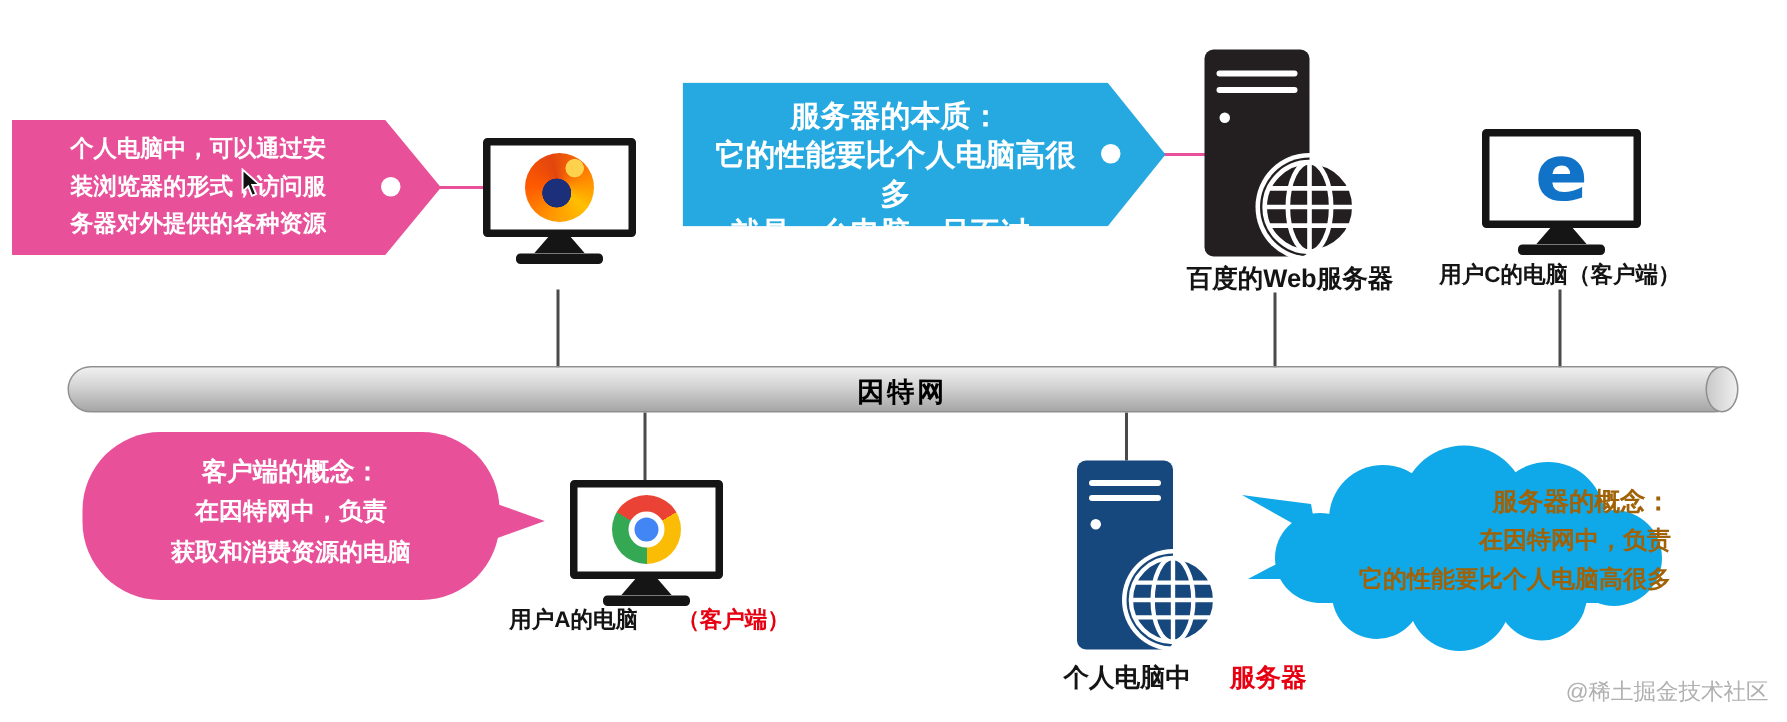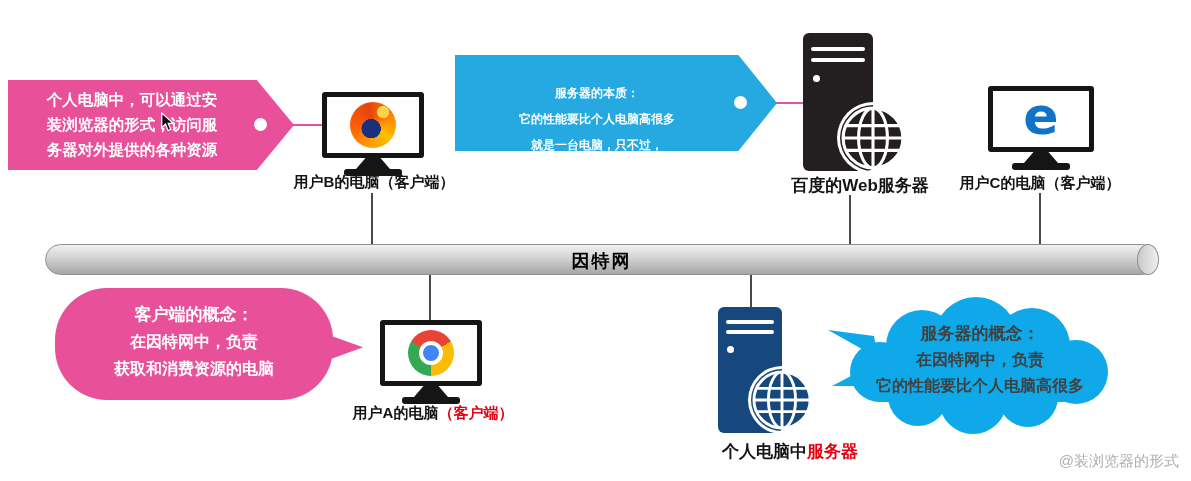--- a/index.html
+++ b/index.html
@@ -23,21 +23,21 @@
 
   
   .tag { position:absolute; color:#fff; font-weight:bold; z-index:5; }
   .tag-bg { position:absolute; inset:0; }
   .tag-pink { left:8px; top:80px; width:286px; height:90px; }
   .tag-pink .tag-bg { background:#e8509a; clip-path:polygon(0 0,87% 0,100% 50%,87% 100%,0 100%); }
   .tag-blue { left:455px; top:55px; width:322px; height:96px; }
   .tag-blue .tag-bg { background:#25a9e0; clip-path:polygon(0 0,88% 0,100% 50%,88% 100%,0 100%); }
   .tag-text { position:relative; text-align:center; }
   .tag-pink .tag-text { padding:7px 48px 0 10px; font-size:15.5px; line-height:25px; }
-  .tag-blue .tag-text { padding:25px 52px 0 14px; font-size:12px; line-height:26px; }
+  .tag-blue .tag-text { padding:10px 52px 0 14px; font-size:20px; line-height:26px; }
   .tag-hole { position:absolute; width:13px; height:13px; border-radius:50%; background:#fff; }
   .tag-pink .tag-hole { right:27px; top:38px; }
   .tag-blue .tag-hole { right:30px; top:41px; }
   .cursor-icon { position:absolute; left:152px; top:32px; }
 
   
   .monitor { position:absolute; z-index:4; }
   .screen { background:#fff; border:5px solid #151515; border-radius:3px;
             display:flex; align-items:center; justify-content:center; }
   .m-b .screen, .m-a .screen { width:102px; height:66px; }
@@ -66,37 +66,37 @@
   .vent { position:absolute; left:12%; width:76%; height:4px; background:#fff; border-radius:2px; }
   .led  { position:absolute; left:14%; width:7px; height:7px; background:#fff; border-radius:50%; }
   .globe-wrap { position:absolute; border-radius:50%; box-shadow:0 0 0 3px #fff; }
   .g-baidu { left:37px; top:72px; width:66px; height:66px; }
   .g-tencent { left:33px; top:62px; width:62px; height:62px; }
 
   
   .node-label { position:absolute; text-align:center; font-weight:bold; color:#141414; z-index:6; }
   .lbl-client { font-size:15px; }
   .lbl-server { font-size:17px; }
-  .red-text { color:#e60012; }
+  .red-text { color:#e60012;padding-left:26px; }
 
   
   .bubble-pink { position:absolute; left:55px; top:288px; width:278px; height:112px;
     background:#e8509a; border-radius:52px; color:#fff; text-align:center; z-index:5; }
   .bubble-pink .b-inner { padding-top:13px; font-weight:bold; font-size:16px; line-height:27px; }
   .bubble-pink .b-line1 { font-size:17px;text-align:center; }
   .bubble-pink .b-line3 { font-weight:800; }
   .bubble-tail { position:absolute; right:-30px; top:48px; width:0; height:0;
     border-top:10px solid transparent; border-bottom:16px solid transparent;
     border-left:36px solid #e8509a; transform:rotate(4deg); }
 
   
   .cloud { position:absolute; left:826px; top:294px; width:302px; height:142px; z-index:5; }
   .cloud svg { position:absolute; inset:0; }
-  .cloud-text { position:absolute; left:20px; right:14px; top:28px; text-align:center;
-    color:#404040; font-weight:bold; font-size:16px; line-height:26px;font-family:Liberation Mono, monospace; }
+  .cloud-text { position:absolute; left:20px; right:14px; top:28px; text-align:right;
+    color:#a16207; font-weight:bold; font-size:16px; line-height:26px; }
   .cloud-text .c-line1 { font-size:17px; }
   .cloud-text .c-line3 { font-weight:800; }
 
   .watermark { position:absolute; right:12px; bottom:10px; color:#b0b0b0; font-size:15px; z-index:7; }
 </style>
 </head>
 <body>
 
 <div class="canvas">
 
@@ -136,21 +136,20 @@
     <div class="tag-hole"></div>
   </div>
 
   <div class="monitor m-b" style="left:322px; top:92px;">
     <div class="screen">
       <div class="logo-firefox"></div>
     </div>
     <div class="stand"></div>
     <div class="base"></div>
   </div>
-  <div class="node-label lbl-client" style="left:285px; top:173px; width:178px;">用户B的电脑（客户端）</div>
 
   <div class="server" style="left:803px; top:33px;">
     <div class="tower tower-black">
       <div class="vent" style="top:14px;"></div>
       <div class="vent" style="top:25px;"></div>
       <div class="led" style="top:42px;"></div>
       <div class="globe-wrap g-baidu">
         <svg width="66" height="66" viewBox="0 0 64 64">
           <defs>
               <clipPath id="gc1">
@@ -244,15 +243,15 @@
         <rect x="52" y="50" width="200" height="58"></rect>
       </g>
     </svg>
     <div class="cloud-text">
       <div class="c-line1">服务器的概念：</div>
       <div class="c-line2">在因特网中，负责</div>
       <div class="c-line3">它的性能要比个人电脑高很多</div>
     </div>
   </div>
 
-  <div class="watermark">@装浏览器的形式</div>
+  <div class="watermark">@稀土掘金技术社区</div>
 
 </div>
 
 </body></html>

